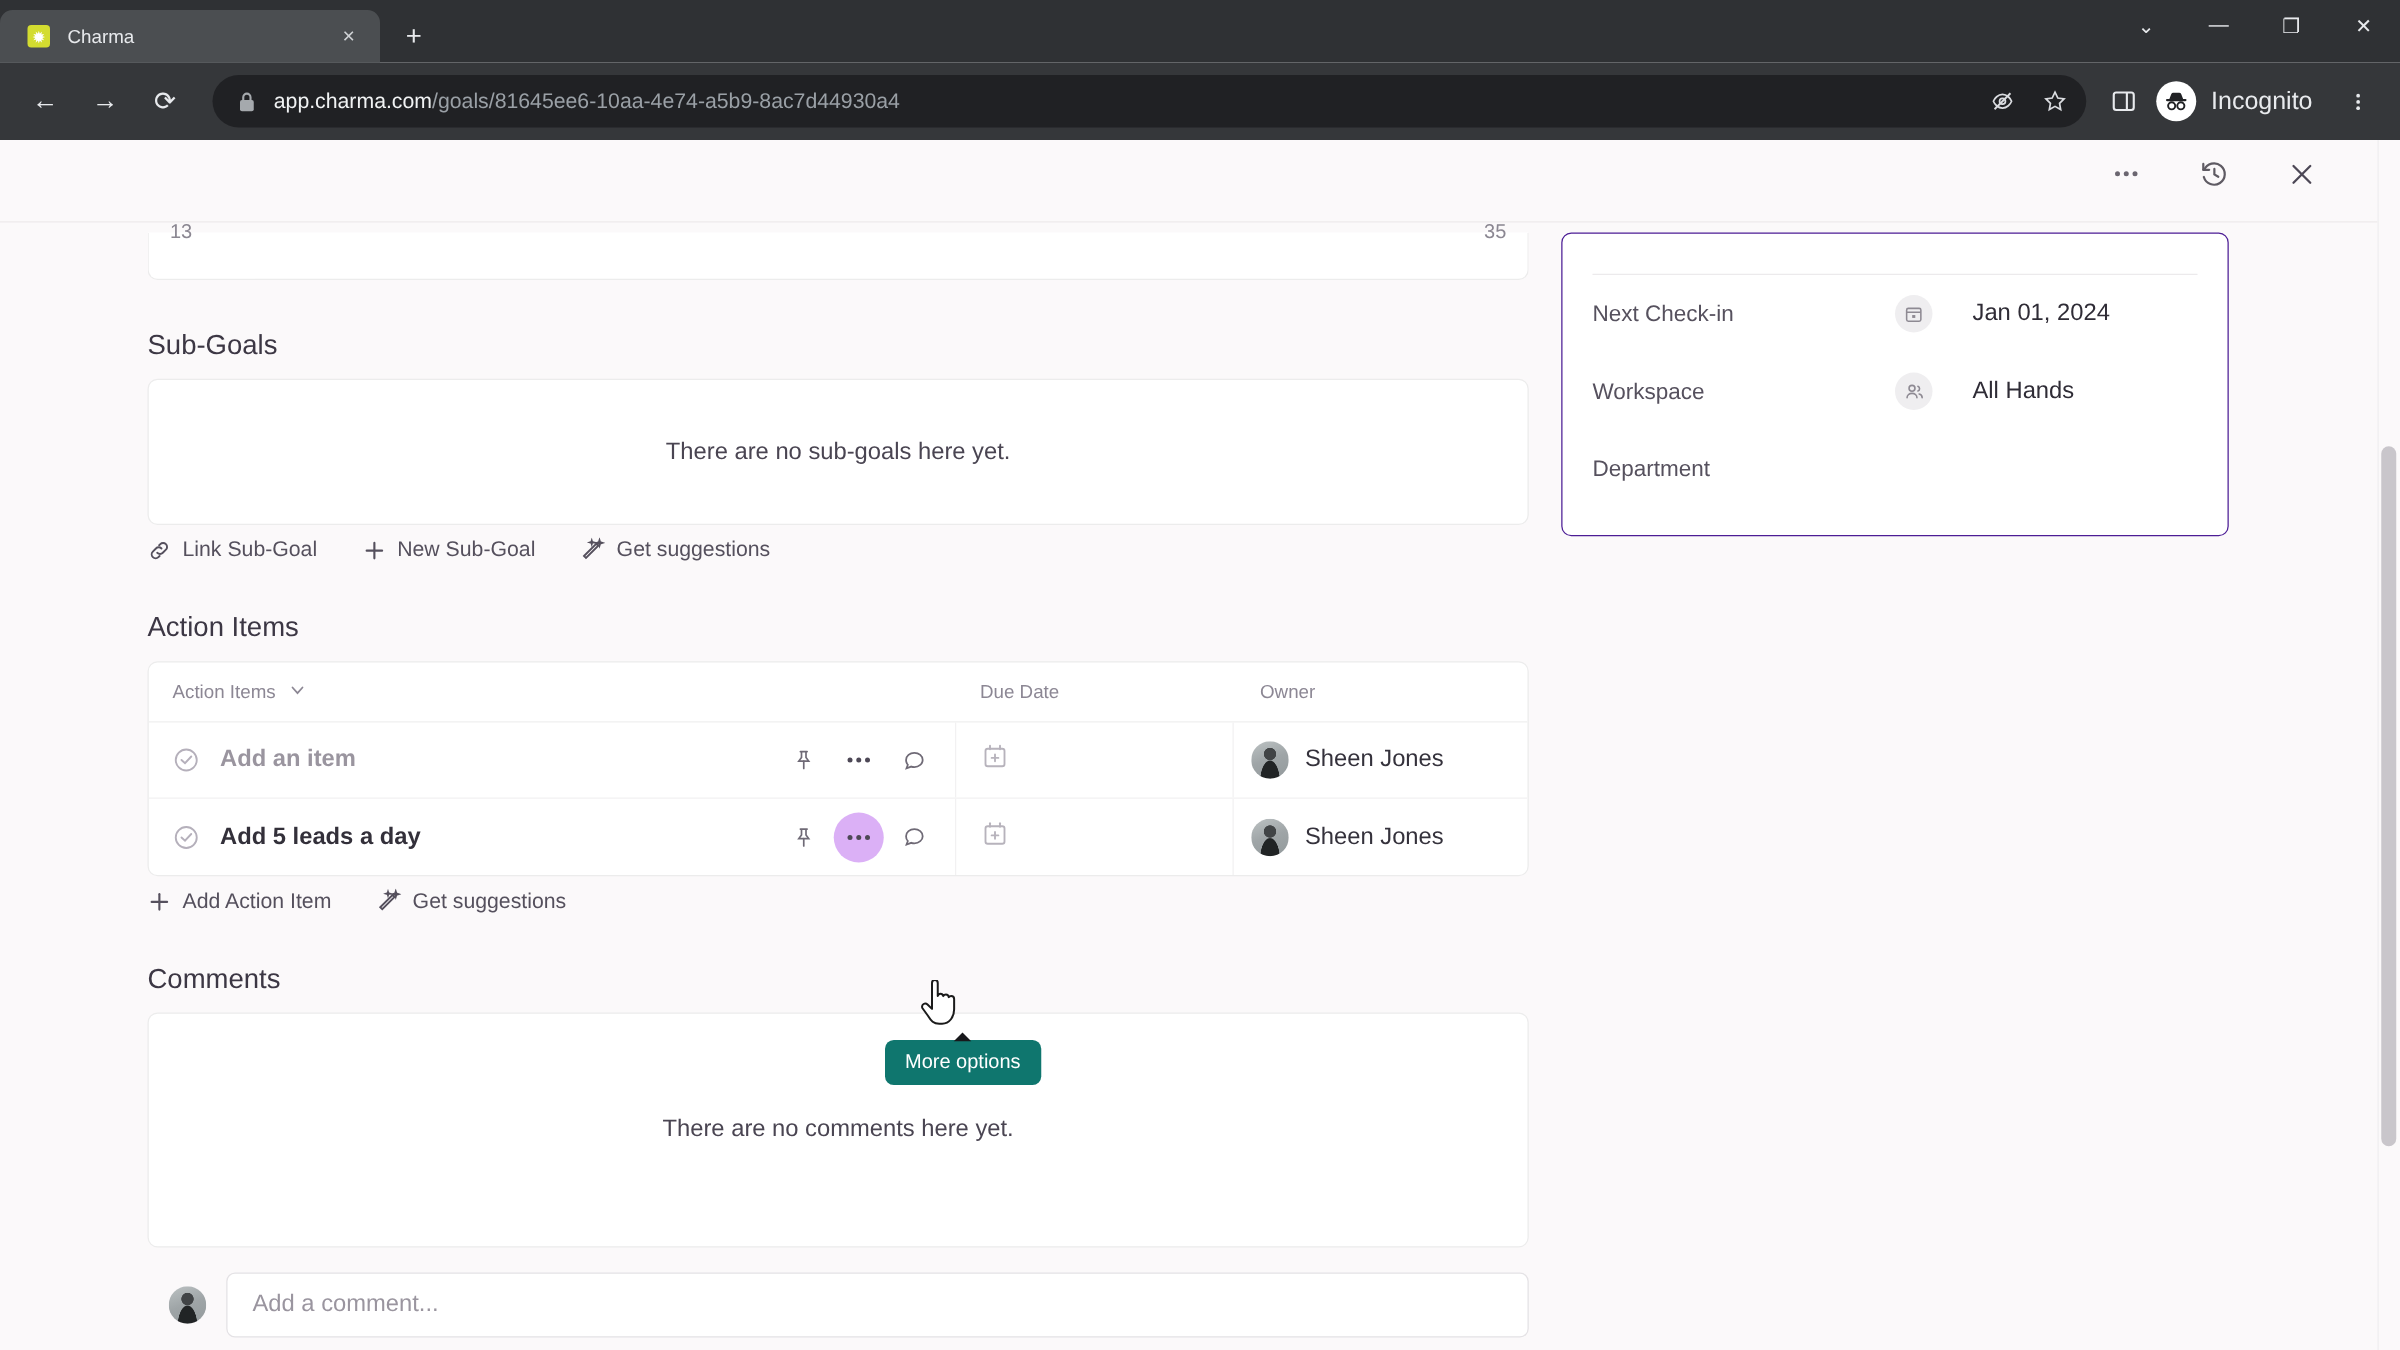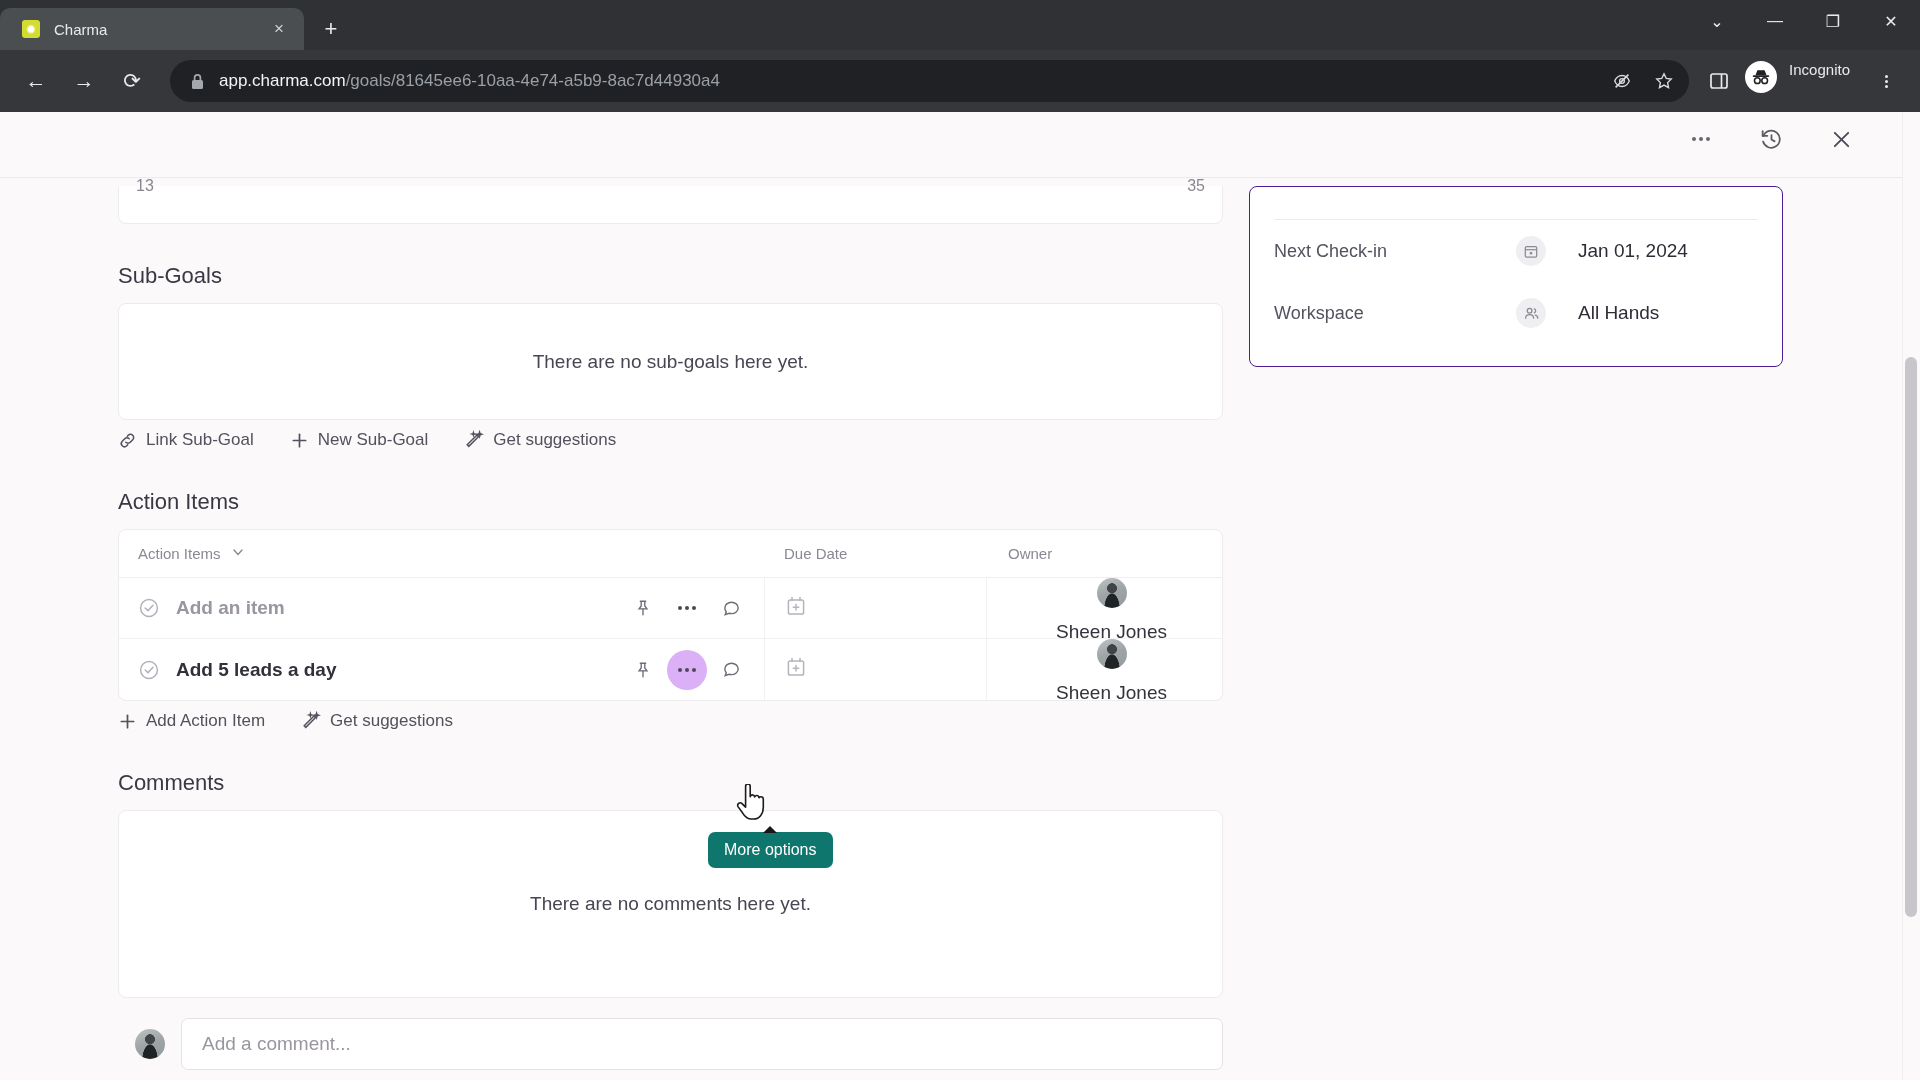--- a/index.html
+++ b/index.html
@@ -77,23 +77,23 @@
   .omni-ico {
     width: 34px; height: 34px; color: #dadce0;
     display: flex; align-items: center; justify-content: center;
   }
   .tool-right { display: flex; align-items: center; gap: 2px; }
   .side-panel-btn {
     width: 40px; height: 40px; color: #e8eaed;
     display: flex; align-items: center; justify-content: center;
   }
   .incognito-chip {
-    display: flex; align-items: flex-start; gap: 12px;
+    display: flex; align-items: center; gap: 12px;
     height: 40px; border-radius: 20px; padding: 0 14px 0 4px;
-    color: #e8eaed; font-size: 15px;
+    color: #e8eaed; font-size: 20px;
   }
   .incog-av {
     width: 32px; height: 32px; border-radius: 50%; background: #fff;
     display: flex; align-items: center; justify-content: center;
   }
   .menu-dots {
     width: 40px; height: 40px; color: #e8eaed; font-size: 20px;
     display: flex; align-items: center; justify-content: center;
     letter-spacing: 0; flex-direction: column; gap: 2px;
   }
@@ -197,21 +197,21 @@
   .ai-ico.hl > * { position: relative; z-index: 1; }
   .dots-ico { display: flex; gap: 3px; }
   .dots-ico i { width: 4px; height: 4px; border-radius: 50%; background: #4d4856; display: block; }
 
   .ai-c2 {
     width: 222px; height: 100%; display: flex; align-items: center;
     padding-left: 20px; border-left: 1px solid #f2f1f2;
   }
   .ai-c3 {
     width: 236px; height: 100%; display: flex; align-items: center;
-    padding-left: 14px; border-left: 1px solid #f2f1f2; gap: 13px; flex-direction: column;
+    padding-left: 14px; border-left: 1px solid #f2f1f2; gap: 13px;
   }
   .avatar {
     width: 30px; height: 30px; border-radius: 50%; flex: 0 0 auto;
     background:
       radial-gradient(circle at 50% 34%, #3f4548 0 19%, rgba(63,69,72,0) 21%),
       radial-gradient(ellipse at 50% 108%, #1f2426 0 36%, rgba(31,36,38,0) 38%),
       linear-gradient(160deg, #b9c3c6 0%, #9aa6aa 48%, #8e9ba0 100%);
     filter: saturate(.5);
   }
   .owner-name { font-size: 19px; color: #35323c; }
@@ -589,20 +589,26 @@
                     <circle cx="7" cy="6" r="2.5"></circle>
                     <path d="M2.8 14c0-2.3 1.9-3.7 4.2-3.7s4.2 1.4 4.2 3.7"></path>
                     <path d="M12 4.2a2.2 2.2 0 0 1 0 4.1"></path>
                     <path d="M13 10.8c1.6.3 2.6 1.5 2.6 3.2"></path>
                   </svg>
               </span>
               <span class="side-val-text">All Hands</span>
             </span>
           </div>
 
+          <div class="side-row">
+            <span class="side-label">Department</span>
+            <span class="side-value">
+              <span class="side-val-text"></span>
+            </span>
+          </div>
         </div>
       </div>
     </div>
 
     <div class="tooltip">More options</div>
     <div class="cursor-wrap">
       <svg width="30" height="38" viewBox="0 0 30 38">
         <path d="M10.6 2.4c0-1.3 1-2.4 2.3-2.4s2.3 1.1 2.3 2.4v10.3c.3-1 1-1.8 2.1-1.8 1.2 0 2.1.9 2.3 2 .4-.8 1.1-1.4 2.1-1.4 1.2 0 2.2 1 2.3 2.2.4-.6 1.1-1 1.9-1 1.3 0 2.4 1.1 2.4 2.5v8.2c0 5.9-3.6 11.6-9.6 11.6h-2.3c-4.6 0-6.5-2.2-8.9-6.2L3 22.6c-.7-1.2-.3-2.7.9-3.4 1-.6 2.3-.4 3.1.4l3.6 3.5z" fill="#ffffff" stroke="#1b1b1b" stroke-width="1.6" stroke-linejoin="round"></path>
       </svg>
     </div>

